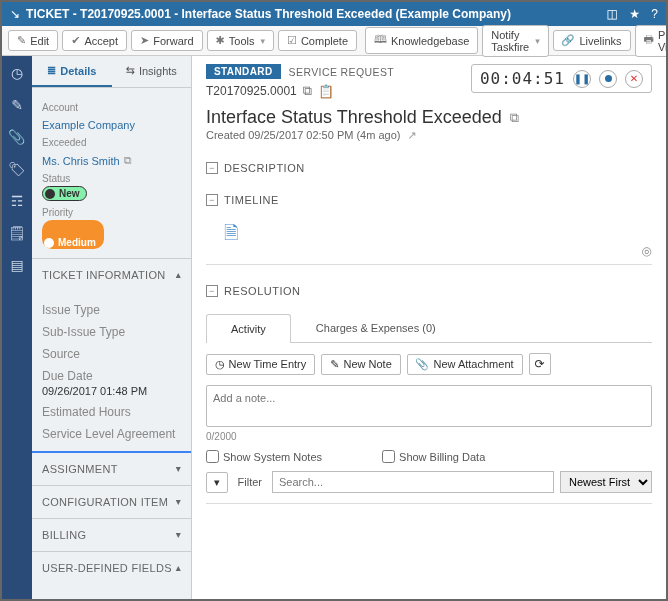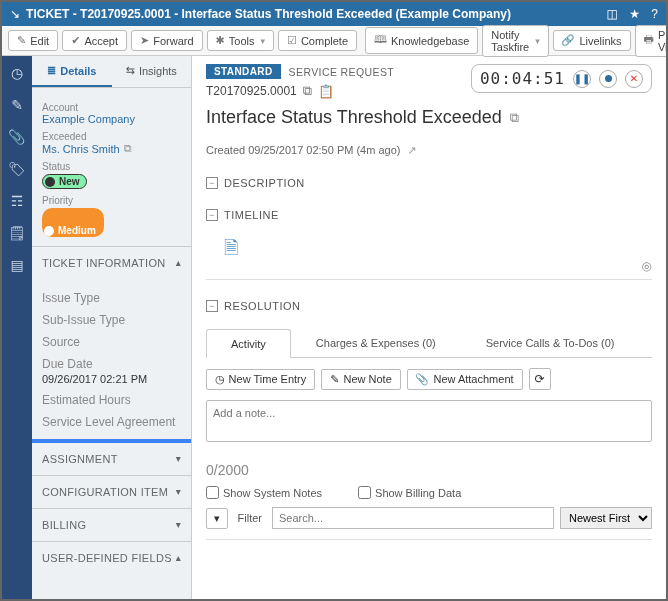--- a/index.html
+++ b/index.html
@@ -19,21 +19,21 @@
 
 .body-wrap { flex:1; display: flex; overflow: hidden; }
 .iconrail { width: 30px; background: #2a4a78; display: flex; flex-direction: column; align-items: center; padding-top: 8px; gap: 14px; color: #cdd9e8; }
 .iconrail .ir-item { width: 18px; height: 18px; display:flex; align-items:center; justify-content:center; cursor:pointer; font-size:14px;}
 .sidepanel { width: 160px; background: #eef1f4; border-right: 1px solid #ccc; display:flex; flex-direction:column; overflow-y:auto;}
 .sidetabs { display:flex; border-bottom:1px solid #ccc; }
 .sidetab { flex:1; display:flex; align-items:center; justify-content:center; gap:4px; padding:8px 4px; font-size:11px; color:#555; cursor:pointer; border-bottom:2px solid transparent;}
 .sidetab.active { color:#2a6da3; border-bottom:2px solid #2a6da3; font-weight:bold;}
 .side-body { padding:8px 10px; font-size:11px; }
 .side-lbl { color:#888; font-size:10px; margin-top:6px; }
-.side-val { color:#2a6da3; margin-top:0; cursor:pointer; display:inline-block;}
+.side-val { color:#2a6da3; margin-top:6px; cursor:pointer; display:inline-block;}
 .side-val.contact { display:inline-flex; align-items:center; gap:4px;}
 .badge-new { display:inline-flex; align-items:center; background:#86efac; border:1px solid #333; border-radius:10px; padding:1px 6px 1px 2px; margin-top:2px; font-size:10px; font-weight:bold;}
 .badge-new .dot { width:10px;height:10px;border-radius:50%; background:#333; margin-right:4px;}
 .badge-med { display:inline-flex; align-items:center; background:#f5902a; color:#fff; border-radius:10px; padding:17px 8px 1px 2px; margin-top:2px; font-size:10px; font-weight:bold;}
 .badge-med .dot { width:10px;height:10px;border-radius:50%; background:#fff; margin-right:4px;}
 .accordion { border-top:1px solid #ccc; }
 .acc-head { display:flex; align-items:center; justify-content:space-between; padding:10px 10px; color:#666; font-size:11px; cursor:pointer; background:#eef1f4; letter-spacing:0.3px;}
 .acc-head .arrow { font-size:10px;}
 .acc-body { padding:4px 10px 10px 10px; font-size:11px;}
 .acc-body .fld { margin-top:8px;}
@@ -41,47 +41,47 @@
 .acc-body .fld .fv { color:#333; margin-top:2px;}
 
 .main { flex:1; overflow-y:auto; padding:8px 14px 14px 14px; position:relative;}
 .hdr-row { display:flex; align-items:flex-start; gap:10px;}
 .hdr-left { flex:1;}
 .etype { display:flex; align-items:center; gap:8px; font-size:11px;}
 .etype .pill { background:#2a6da3; color:#fff; padding:2px 8px; font-size:10px; font-weight:bold; letter-spacing:0.4px;}
 .etype .svc { color:#666; letter-spacing:0.4px; font-size:10.5px;}
 .tnum { margin-top:4px; display:flex; align-items:center; gap:6px; color:#444; font-size:12px;}
 .tnum .ic { color:#777; cursor:pointer; font-size:13px;}
-.timer-box { border:1px solid #bbb; border-radius:8px; display:flex; align-items:center; gap:8px; padding:4px 8px; background:#fff;}
+.timer-box { border:1px solid #bbb; border-radius:3px; display:flex; align-items:center; gap:8px; padding:4px 8px; background:#fff;}
 .timer-box .time { font-size:16px; letter-spacing:1px; color:#333; font-family:monospace;}
 .timer-box .circ { width:18px; height:18px; border-radius:50%; border:1px solid #aaa; display:flex; align-items:center; justify-content:center; font-size:10px; cursor:pointer;}
 .timer-box .circ.pause{color:#2a6da3;}
 .timer-box .circ.rec .d{ width:7px;height:7px;border-radius:50%; background:#2a6da3;}
 .timer-box .circ.x{color:#d33;}
 .main-title { font-size:18px; color:#333; margin-top:8px; display:flex; align-items:center; gap:8px;}
-.main-created { color:#666; font-size:11px; margin-top:16px; }
+.main-created { color:#666; font-size:11px; margin-top:1px; }
 .main-created .ext{ color:#999; margin-left:4px; cursor:pointer;}
 .section { margin-top:20px;}
 .sec-head { display:flex; align-items:center; gap:6px; color:#555; font-size:11px; letter-spacing:0.5px;}
 .sec-head .box{ width:12px; height:12px; border:1px solid #888; display:inline-flex; align-items:center; justify-content:center; font-size:9px; color:#888; cursor:pointer;}
 .timeline-area { margin-top:10px; position:relative; height:42px;}
 .timeline-area .doc-ic { position:absolute; left:18px; top:4px; color:#4a8cc9; font-size:18px;}
 .timeline-area .gear-ic{ position:absolute; right:0; bottom:0; color:#888; font-size:12px; cursor:pointer;}
 .divider { border-top:1px solid #ddd; margin-top:6px;}
 
 .act-tabs { display:flex; border-bottom:1px solid #ccc; margin-top:16px;}
 .act-tab { padding:8px 24px; font-size:11px; color:#555; cursor:pointer; border:1px solid transparent; border-bottom:none;}
 .act-tab.active { background:#fff; border-color:#ccc; border-radius:3px 3px 0 0; position:relative; top:1px; color:#333;}
 .act-toolbar { display:flex; gap:6px; align-items:center; margin-top:10px;}
 .xbtn { display:inline-flex; align-items:center; gap:4px; border:1px solid #bbb; background:#fff; border-radius:2px; padding:3px 8px; font-size:11px; cursor:pointer;}
 .ic-circle { width:22px; height:22px; border:1px solid #bbb; border-radius:2px; display:inline-flex; align-items:center; justify-content:center; cursor:pointer; font-size:12px;}
 .note-box { margin-top:10px; }
 .note-box textarea { width:100%; height:42px; border:1px solid #bbb; border-radius:2px; padding:6px; font-size:11px; resize:none; color:#666;}
-.note-box .count { color:#888; font-size:14px; margin-top:18px;}
-.check-row { display:flex; gap:36px; margin-top:8px; font-size:11px; color:#555;}
+.note-box .count { color:#888; font-size:10px; margin-top:2px;}
+.check-row { display:flex; gap:60px; margin-top:8px; font-size:11px; color:#555;}
 .check-row label{ display:flex; align-items:center; gap:4px; cursor:pointer;}
 .filter-row { display:flex; gap:6px; align-items:center; margin-top:8px;}
 .filter-row .fbtn{ border:1px solid #bbb; background:#fff; padding:3px 7px; display:flex; align-items:center; gap:4px; cursor:pointer; font-size:11px; border-radius:2px;}
 .filter-row .flabel{ color:#555; padding:0 4px;}
 .filter-row input{ flex:1; border:1px solid #bbb; padding:4px 6px; font-size:11px;}
 .filter-row select{ border:1px solid #bbb; padding:3px 4px; font-size:11px; min-width:90px;}
 .activity-item{ margin-top:14px; padding-left:28px; font-size:11px; position:relative;}
 .activity-item .chk{ color:#2a6da3; font-size:11px;}
 .activity-item .title{ color:#2a6da3; }
 .activity-item .desc{ color:#666; margin-top:2px;}
@@ -200,30 +200,30 @@
               <div class="fn">Issue Type</div>
             </div>
         <div class="fld">
               <div class="fn">Sub-Issue Type</div>
             </div>
         <div class="fld">
               <div class="fn">Source</div>
             </div>
         <div class="fld">
               <div class="fn">Due Date</div>
-              <div class="fv">09/26/2017 02:21 PM</div>
+              <div class="fv">09/26/2017 01:48 PM</div>
             </div>
         <div class="fld">
               <div class="fn">Estimated Hours</div>
             </div>
         <div class="fld">
               <div class="fn">Service Level Agreement</div>
             </div>
       </div>
-      <div class="acc-head" style="border-top:4px solid #3b82f6;text-align:right;">
+      <div class="acc-head" style="border-top:2px solid #3b82f6;text-align:right;">
             <span>ASSIGNMENT</span>
             <span class="arrow">▾</span>
           </div>
       <div class="acc-head" style="border-top:1px solid #ccc;">
             <span>CONFIGURATION ITEM</span>
             <span class="arrow">▾</span>
           </div>
       <div class="acc-head" style="border-top:1px solid #ccc;">
             <span>BILLING</span>
             <span class="arrow">▾</span>
@@ -289,21 +289,20 @@
     <div class="section">
       <div class="sec-head">
             <span class="box">−</span>
             <span>RESOLUTION</span>
           </div>
     </div>
 
     <div class="act-tabs">
       <div class="act-tab active"><span>Activity</span></div>
       <div class="act-tab"><span>Charges &amp; Expenses (0)</span></div>
-      <div class="act-tab"><span>Service Calls &amp; To-Dos (0)</span></div>
     </div>
 
     <div class="act-toolbar">
       <div class="xbtn">
             <span>◷</span>
             <span>New Time Entry</span>
           </div>
       <div class="xbtn">
             <span>✎</span>
             <span>New Note</span>

